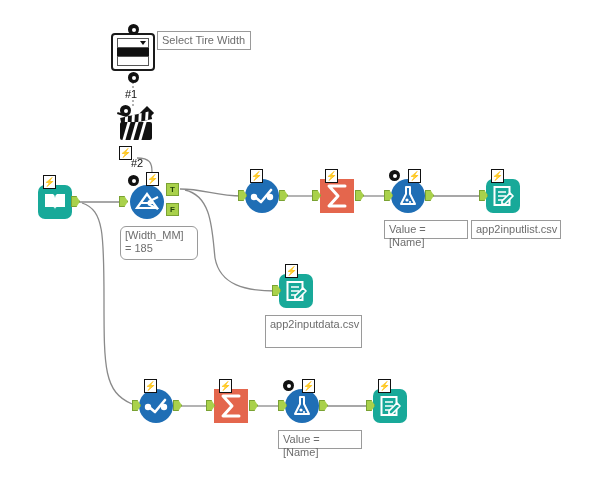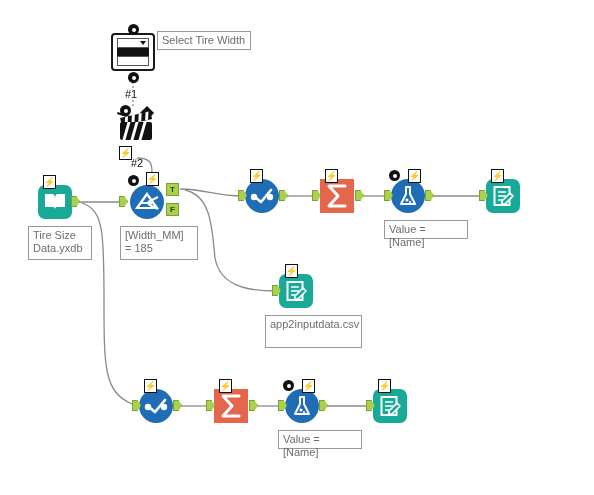--- a/index.html
+++ b/index.html
@@ -143,38 +143,37 @@
   <div class="node" style="left:38px;top:185px;">
     <div class="tealbox">
       <svg width="24" height="20" viewBox="0 0 24 20" xmlns="http://www.w3.org/2000/svg">
         <path d="M2 2 H10 Q12 3 12 6 V18 Q12 15 10 15 H2 Z" fill="#ffffff"></path>
         <path d="M22 2 H14 Q12 3 12 6 V18 Q12 15 14 15 H22 Z" fill="#ffffff"></path>
       </svg>
     </div>
   </div>
   <div class="bolt" style="left:43px;top:175px;">⚡</div>
   <div class="plug out" style="left:71px;top:196px;"></div>
-  <div class="lbl" style="left:28px;top:226px;width:64px;height:34px;">Tire Size Data.yxdb</div>
 
   <div class="node" style="left:130px;top:185px;">
     <div class="bluecirc">
       <svg width="26" height="22" viewBox="0 0 26 22" xmlns="http://www.w3.org/2000/svg">
         <path d="M3 17 L13 3 L23 17 Z" fill="none" stroke="#ffffff" stroke-width="2.2"></path>
         <path d="M7 12 H19" stroke="#ffffff" stroke-width="2"></path>
         <path d="M14 11 L24 6" stroke="#ffffff" stroke-width="2"></path>
         <path d="M14 13 L24 18" stroke="#ffffff" stroke-width="2"></path>
       </svg>
     </div>
   </div>
   <div class="qdot" style="left:128px;top:175px;"></div>
   <div class="bolt" style="left:146px;top:172px;">⚡</div>
   <div class="plug in" style="left:119px;top:196px;"></div>
   <div class="tf" style="left:166px;top:183px;">T</div>
   <div class="tf" style="left:166px;top:203px;">F</div>
-  <div class="lbl" style="left:120px;top:226px;width:78px;height:34px;">[Width_MM] = 185</div>
+  <div class="lbl" style="left:120px;top:226px;width:78px;height:34px;border-radius:6px;">[Width_MM] = 185</div>
 
   <div class="node" style="left:245px;top:179px;">
     <div class="bluecirc">
       <svg width="26" height="18" viewBox="0 0 26 18" xmlns="http://www.w3.org/2000/svg">
         <circle cx="5" cy="10" r="3.2" fill="#ffffff"></circle>
         <circle cx="21" cy="10" r="3.2" fill="#ffffff"></circle>
         <path d="M6 10 L12 15 L22 3" fill="none" stroke="#ffffff" stroke-width="2.6" stroke-linecap="round" stroke-linejoin="round"></path>
       </svg>
     </div>
   </div>
@@ -212,20 +211,21 @@
     <div class="tealbox">
       <svg width="24" height="24" viewBox="0 0 24 24" xmlns="http://www.w3.org/2000/svg">
         <rect x="3.5" y="3" width="15" height="18" fill="none" stroke="#ffffff" stroke-width="2"></rect>
         <path d="M7 8 H15 M7 12 H15 M7 16 H12" stroke="#ffffff" stroke-width="1.7"></path>
         <path d="M19 9 L22 12 L14 20 L11 20 L11 17 Z" fill="#18a999" stroke="#ffffff" stroke-width="1.7" stroke-linejoin="round"></path>
       </svg>
     </div>
   </div>
   <div class="bolt" style="left:491px;top:169px;">⚡</div>
   <div class="plug in" style="left:479px;top:190px;"></div>
+  <div class="lbl" style="left:471px;top:220px;width:90px;height:19px;">app2inputlist.csv</div>
 
   <div class="node" style="left:279px;top:274px;">
     <div class="tealbox">
       <svg width="24" height="24" viewBox="0 0 24 24" xmlns="http://www.w3.org/2000/svg">
         <rect x="3.5" y="3" width="15" height="18" fill="none" stroke="#ffffff" stroke-width="2"></rect>
         <path d="M7 8 H15 M7 12 H15 M7 16 H12" stroke="#ffffff" stroke-width="1.7"></path>
         <path d="M19 9 L22 12 L14 20 L11 20 L11 17 Z" fill="#18a999" stroke="#ffffff" stroke-width="1.7" stroke-linejoin="round"></path>
       </svg>
     </div>
   </div>

